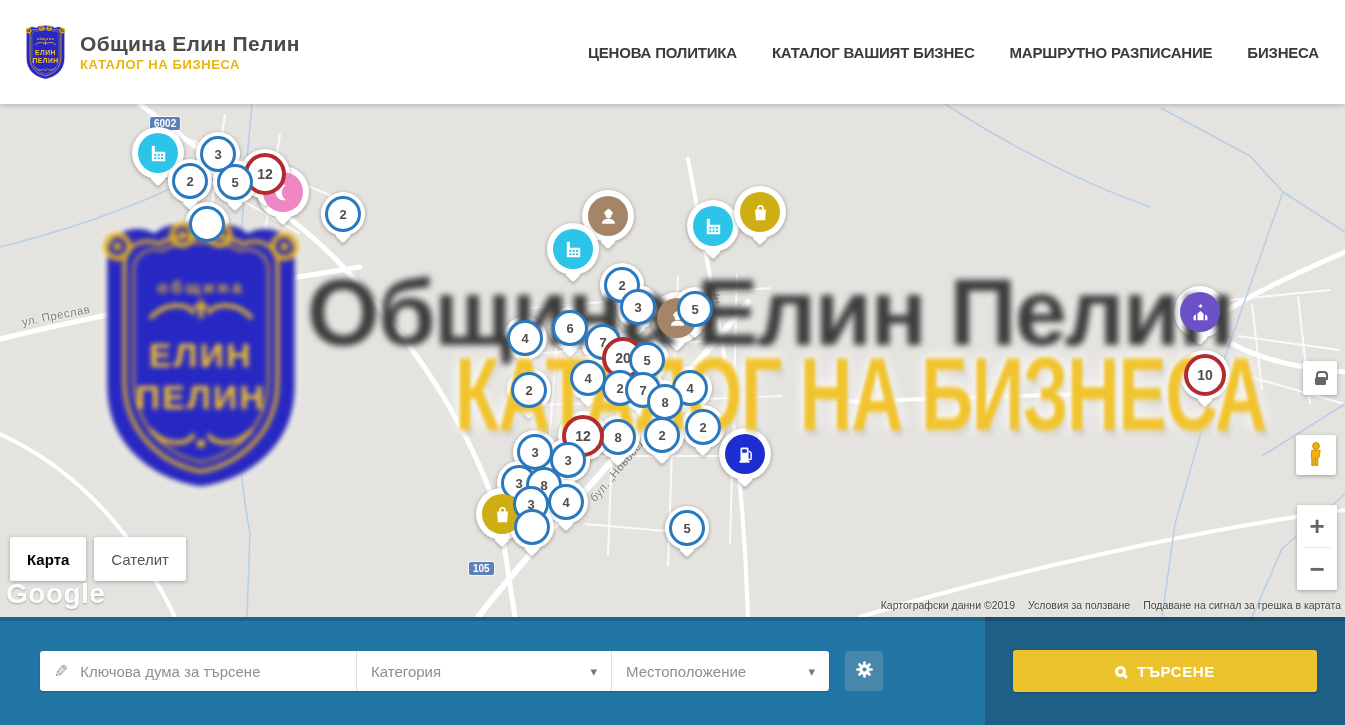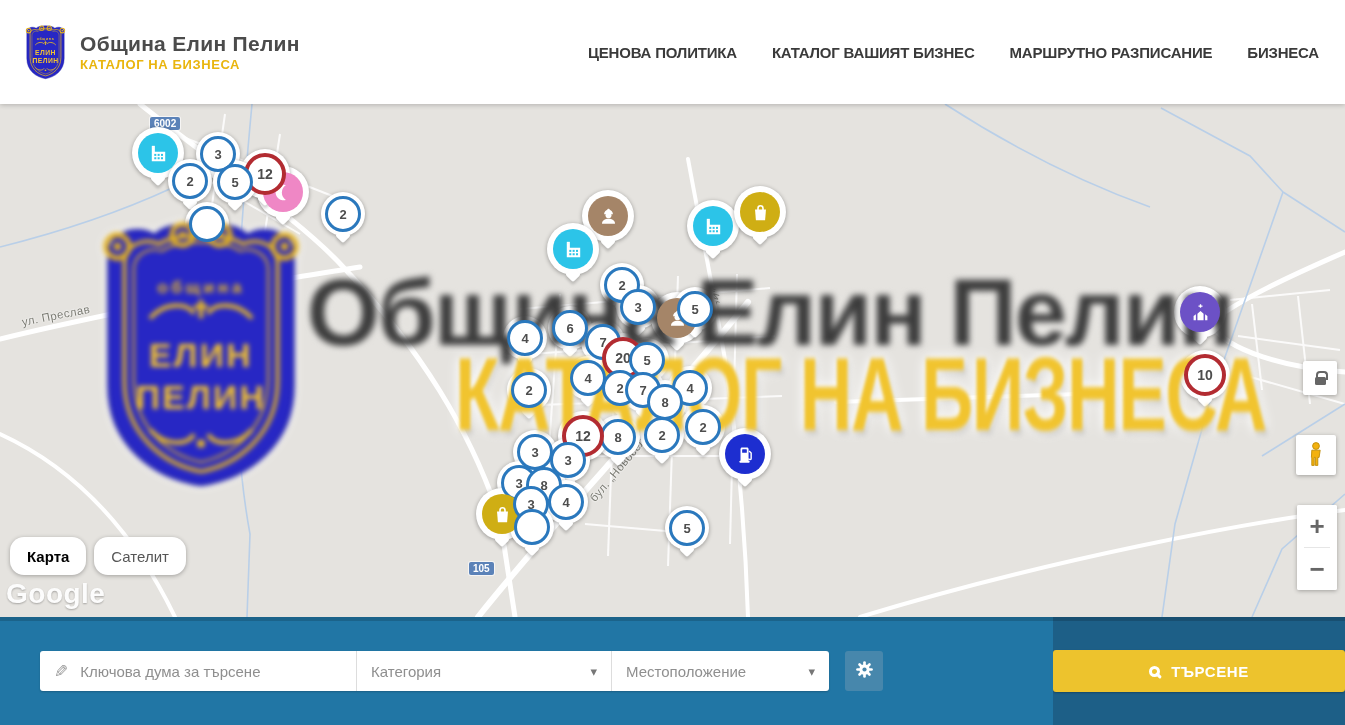--- a/index.html
+++ b/index.html
@@ -50,21 +50,21 @@
   .wm-title{position:absolute;left:300px;top:162px;width:940px;text-align:center;
             font-size:94px;font-weight:700;letter-spacing:-2px;line-height:94px;color:#3c3c3c;
             filter:blur(3px);text-shadow:0 0 8px rgba(255,255,255,.45);white-space:nowrap;}
   .wm-subtitle{position:absolute;left:320px;top:238px;width:900px;text-align:center;
             font-size:104px;font-weight:700;letter-spacing:-2px;line-height:104px;color:#f1c42f;
             transform:scaleX(.7);filter:blur(2px);white-space:nowrap;
             text-shadow:0 0 12px rgba(255,255,255,.95),0 0 18px rgba(255,255,255,.8),3px 4px 5px rgba(80,80,80,.35);}
 
   
   .maptype{position:absolute;left:10px;top:433px;display:flex;gap:8px;z-index:20;}
-  .maptype-btn{height:38px;background:#fff;border:none;border-radius:14px;padding:0 17px;
+  .maptype-btn{height:44px;background:#fff;border:none;border-radius:2px;padding:0 17px;
                font-family:inherit;font-size:15px;color:#565656;cursor:pointer;
                box-shadow:0 1px 4px rgba(0,0,0,.3);}
   .maptype-btn.active{font-weight:700;color:#000;}
   .ctl-btn{position:absolute;background:#fff;border:none;border-radius:2px;cursor:pointer;
            box-shadow:0 1px 4px rgba(0,0,0,.3);display:flex;align-items:center;justify-content:center;z-index:20;}
   .lock-btn{left:1303px;top:257px;width:34px;height:34px;}
   .lock-icon{display:block;position:relative;width:11px;height:8px;background:#666;border-radius:1.5px;margin-top:6px;}
   .lock-icon::before{content:'';position:absolute;top:-6px;left:1.5px;width:8px;height:7px;
                      border:2px solid #666;border-bottom:none;border-radius:4px 4px 0 0;}
   .pegman-btn{left:1296px;top:331px;width:40px;height:40px;}
@@ -93,21 +93,21 @@
   .sb-field.cat{width:255px;}
   .sb-field.loc{width:218px;}
   .pencil-icon{font-size:17px;color:#999;margin-right:10px;transform:scaleX(-1);}
   .sb-field input{border:none;outline:none;flex:1;font-family:inherit;font-size:15px;color:#15803d;
                   background:transparent;min-width:0;}
   .sb-field input::placeholder{color:#8f8f8f;}
   .sel-label{font-size:15px;color:#8f8f8f;flex:1;}
   .chev{font-size:13px;color:#777;margin-left:8px;}
   .gear-btn{margin-left:16px;width:38px;height:40px;border:none;border-radius:3px;background:#4787ac;
             cursor:pointer;display:flex;align-items:center;justify-content:center;}
-  .sb-right{width:292px;background:#1d5f87;display:flex;align-items:center;justify-content:center;}
+  .sb-right{width:360px;background:#1d5f87;display:flex;align-items:center;justify-content:center;}
   .search-btn{width:304px;height:42px;border:none;border-radius:3px;background:#edc32d;cursor:pointer;
               display:flex;align-items:center;justify-content:center;gap:11px;
               font-family:inherit;font-size:15px;font-weight:700;color:#fff;letter-spacing:.6px;
               box-shadow:0 1px 2px rgba(0,0,0,.25);}
   .magnifier-icon{width:11px;height:11px;border:3px solid #fff;border-radius:50%;position:relative;
                   display:inline-block;}
   .magnifier-icon::after{content:'';position:absolute;width:3px;height:7px;background:#fff;
                   right:-2.5px;bottom:-5px;transform:rotate(-45deg);border-radius:2px;}
 </style>
 </head>
@@ -593,20 +593,25 @@
       </span>
     </button>
 
     <div class="zoomctl">
       <button class="zoom-btn">+</button>
       <div class="zoom-divider"></div>
       <button class="zoom-btn">−</button>
     </div>
 
     <div class="glogo">Google</div>
+    <div class="attrib" id="attrib">
+        <span>Картографски данни ©2019</span>
+        <a>Условия за ползване</a>
+        <a>Подаване на сигнал за грешка в картата</a>
+      </div>
   </div>
 
   <div class="searchbar">
     <div class="sb-left">
       <div class="sb-row">
         <div class="sb-group">
           <div class="sb-field keyword">
             <span class="pencil-icon">✎</span>
             <input type="text" placeholder="Ключова дума за търсене" style="">
           </div>

